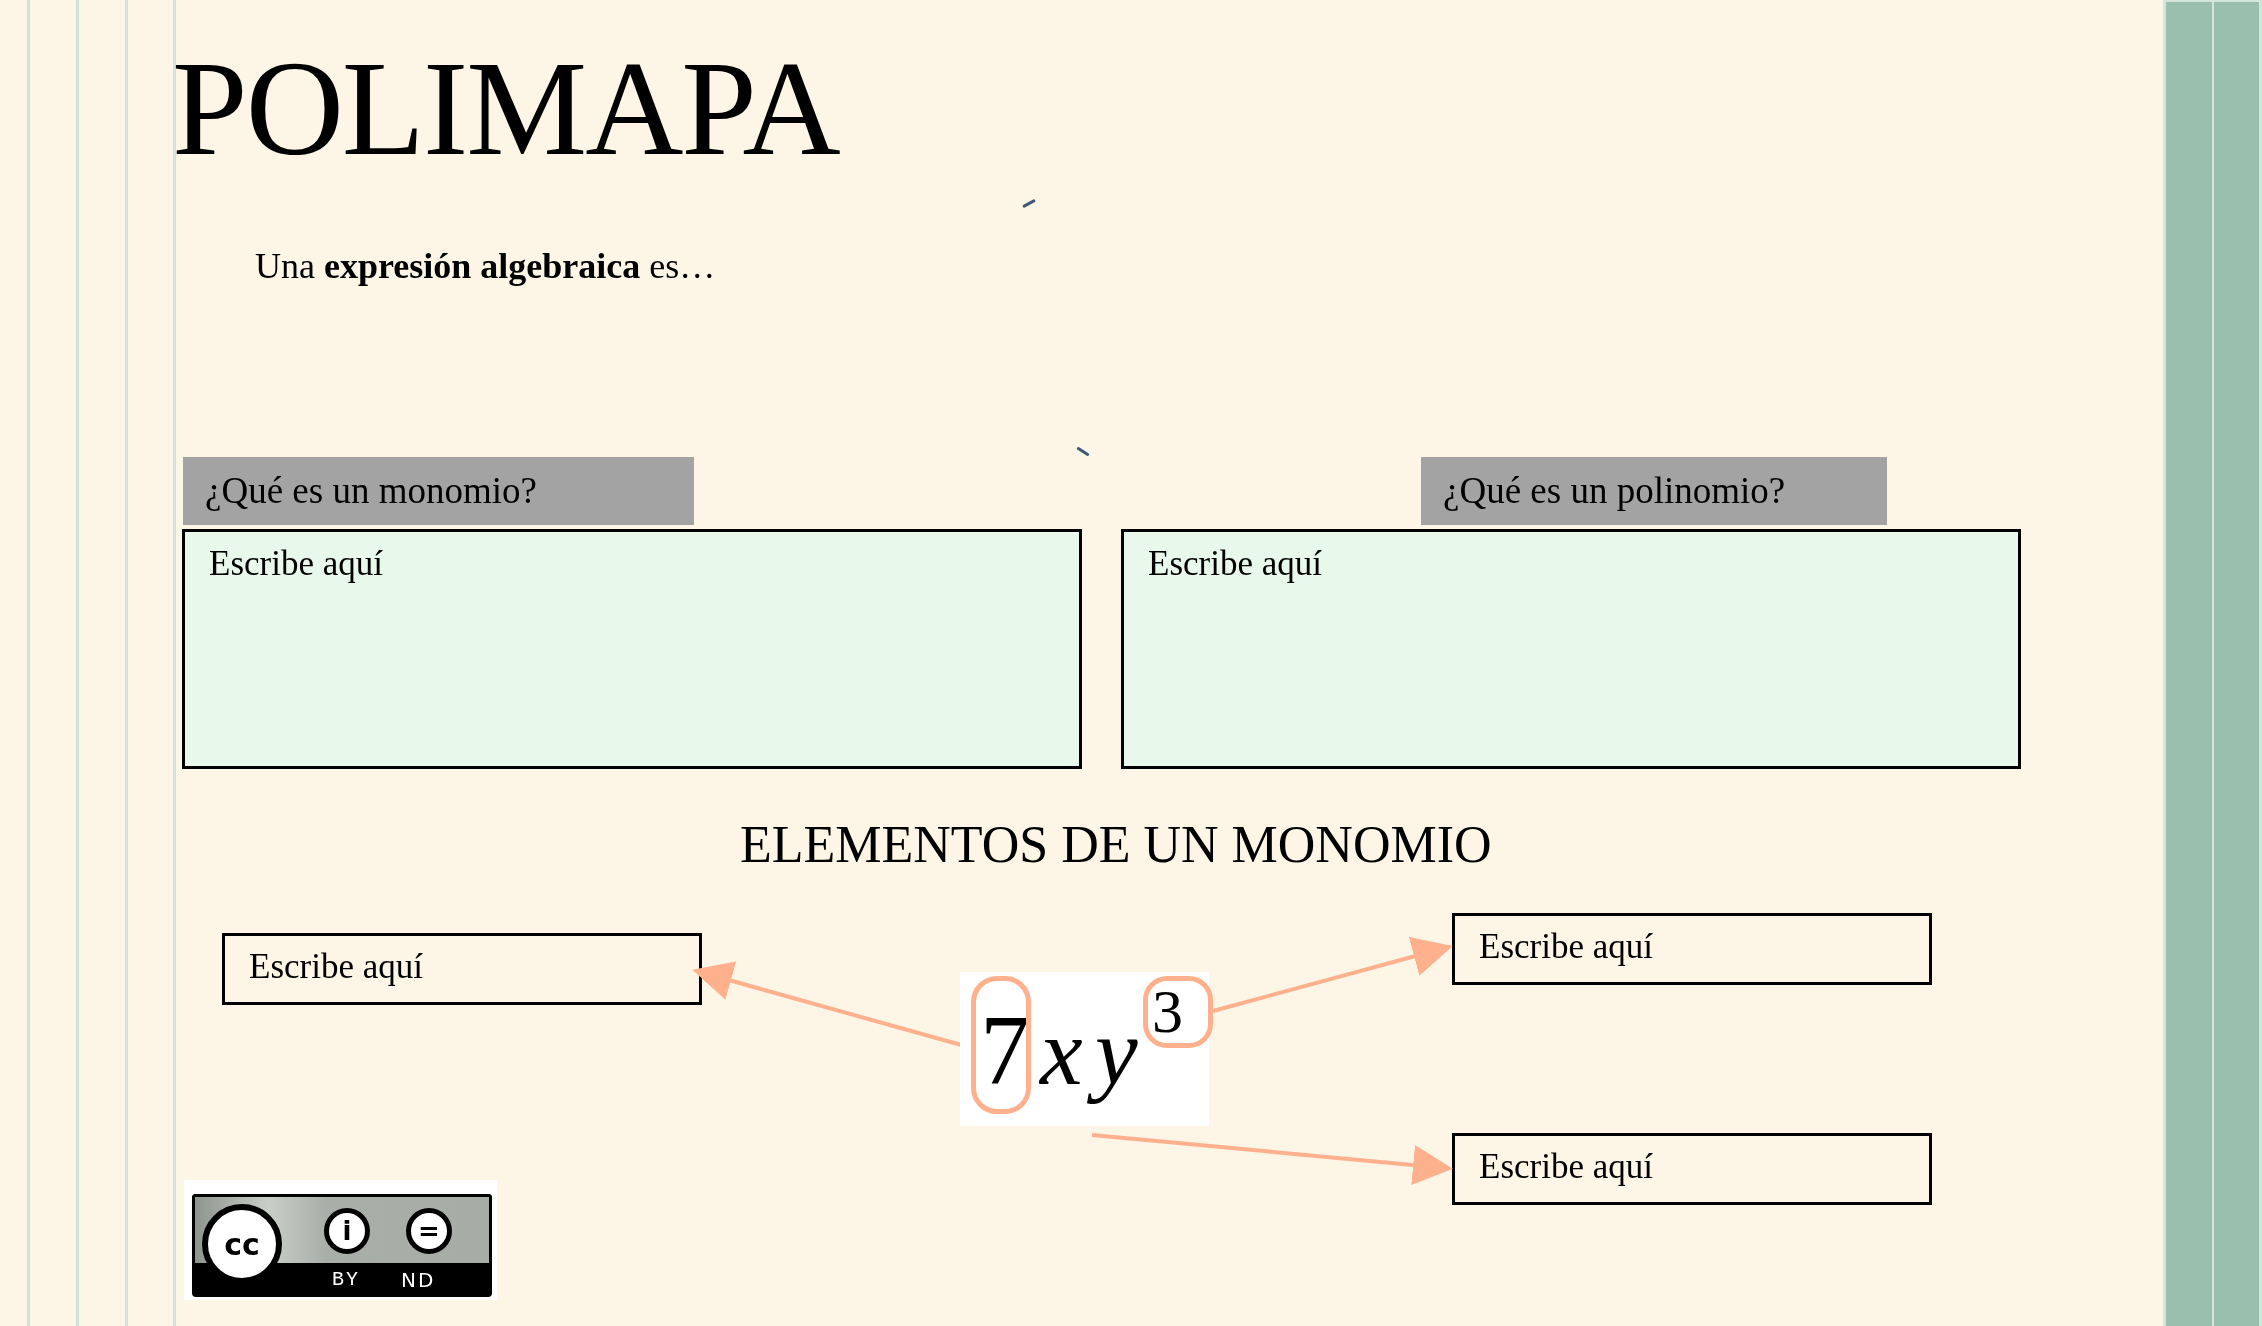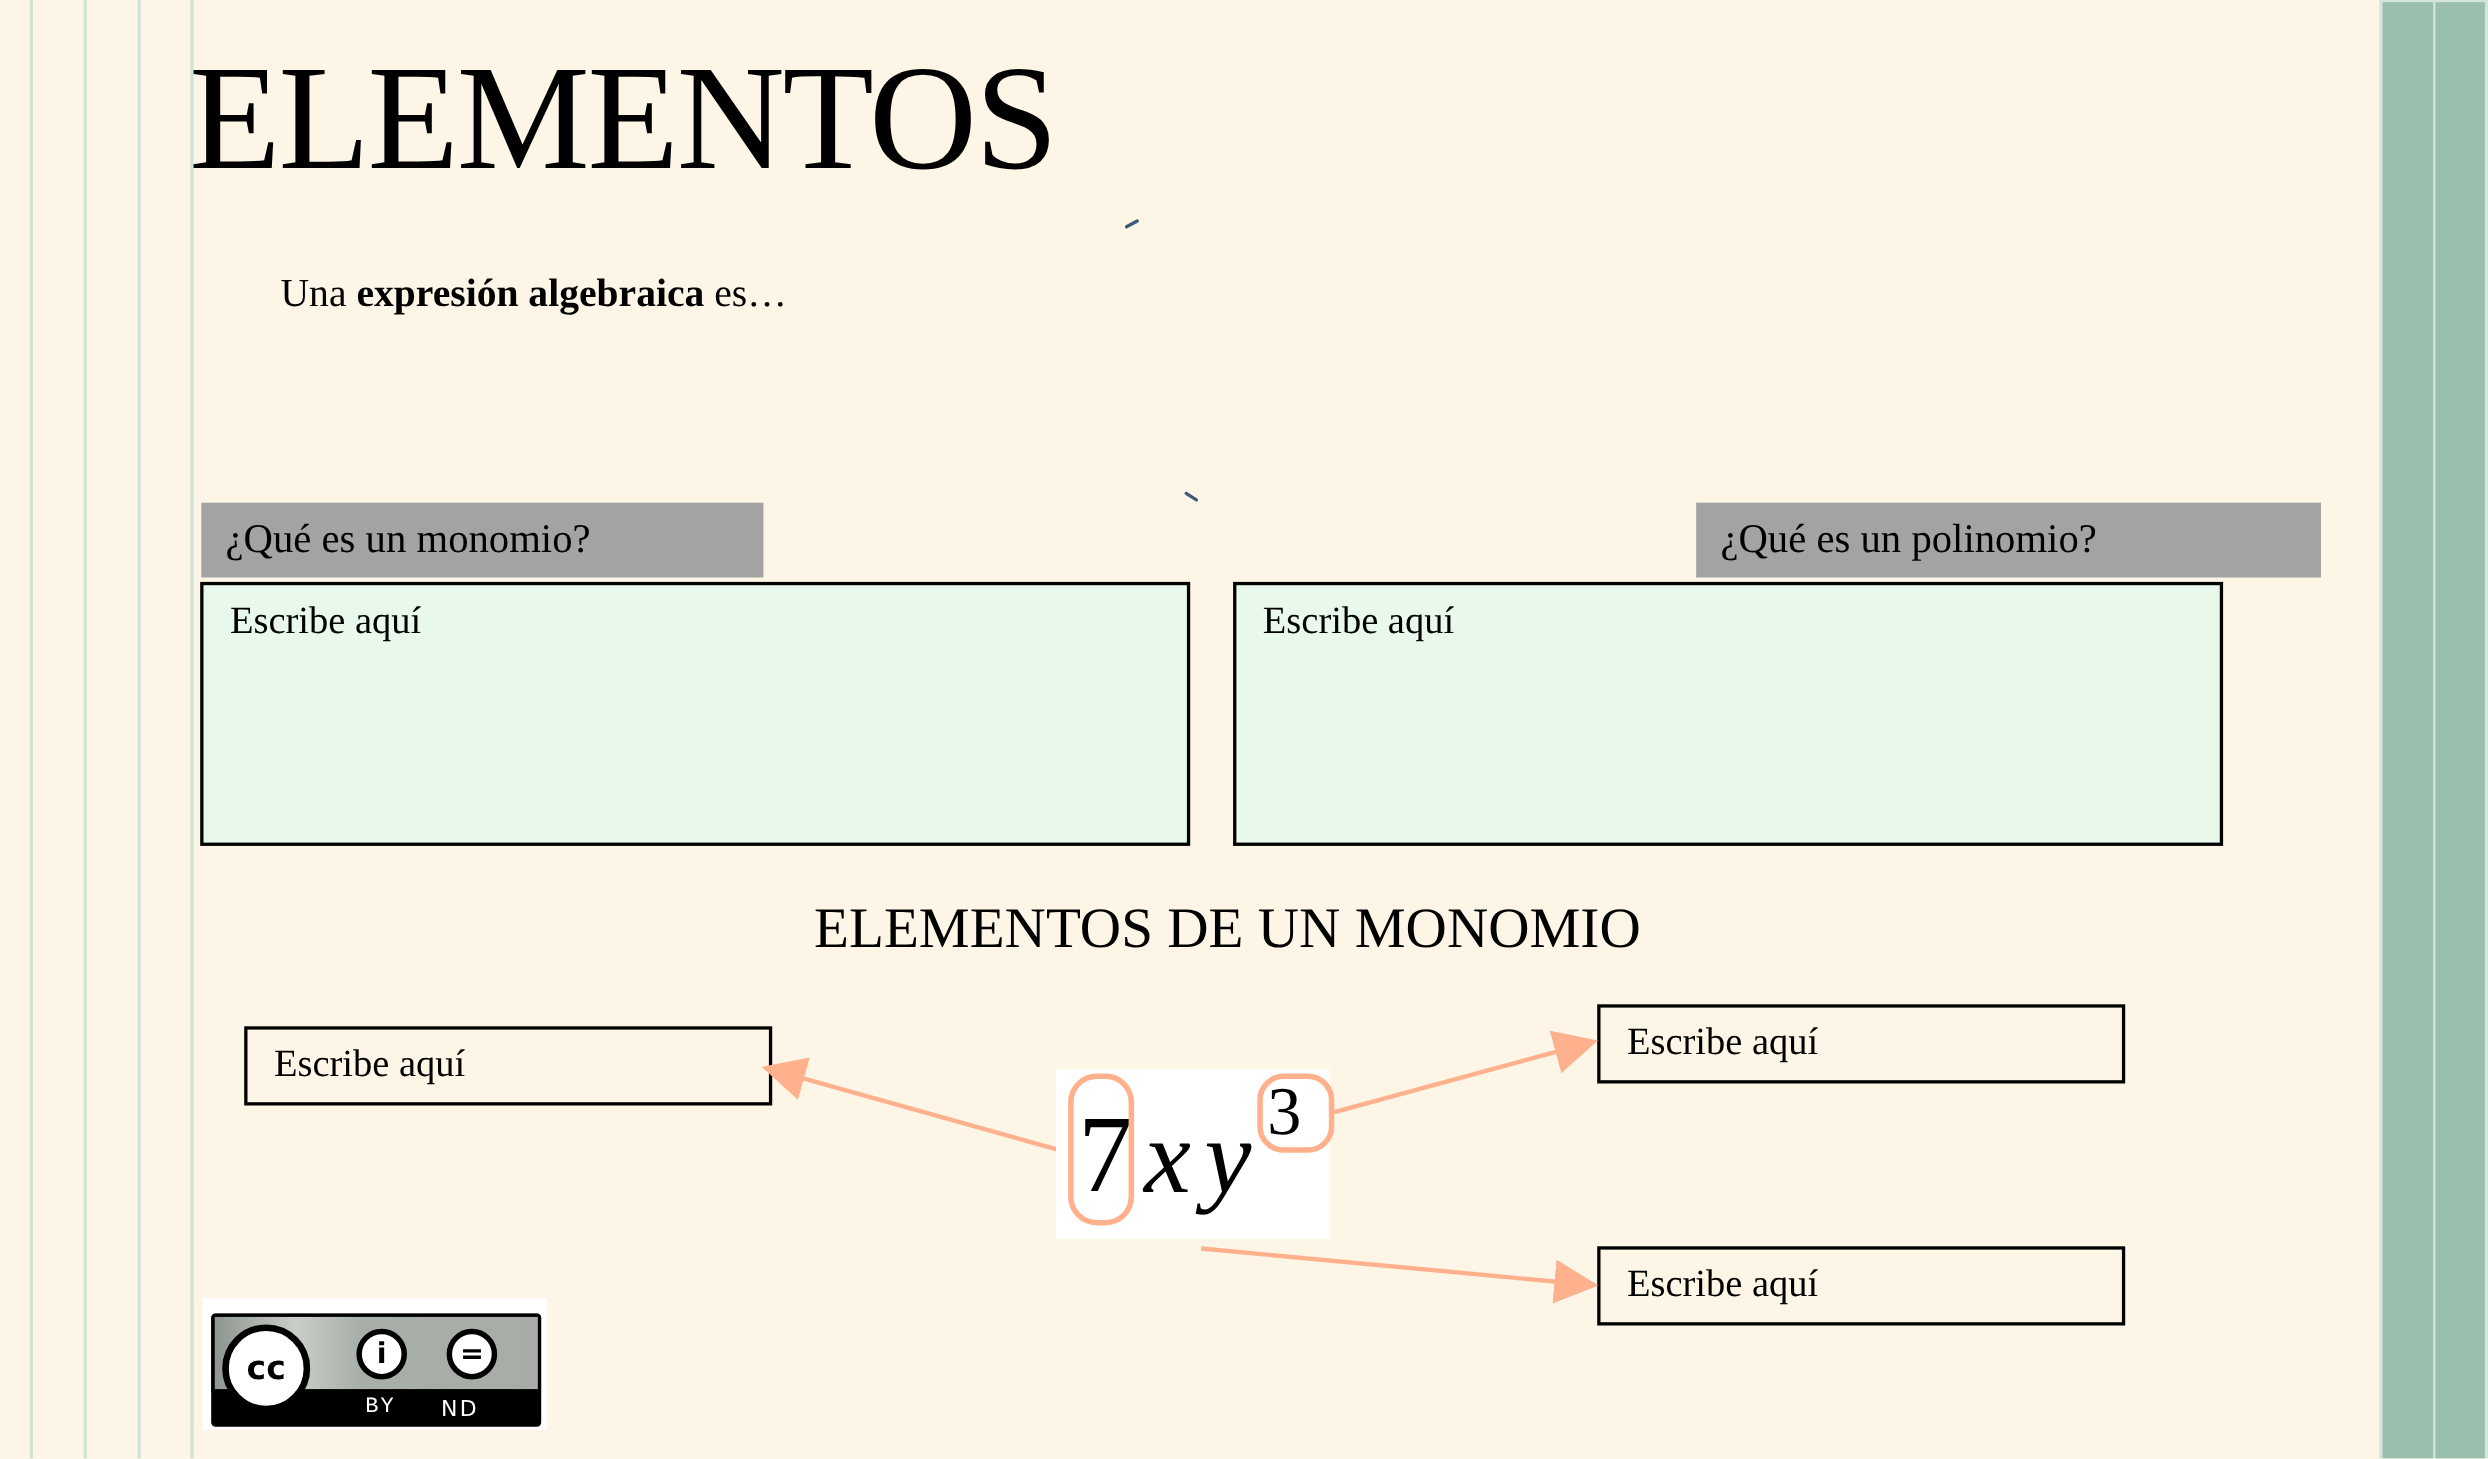--- a/index.html
+++ b/index.html
@@ -40,29 +40,29 @@
 <div class="vline" style="left:27px;"></div>
 <div class="vline" style="left:76px;"></div>
 <div class="vline" style="left:125px;"></div>
 <div class="vline" style="left:173px;"></div>
 
 <div class="stripe-area">
   <div class="stripe" style="left:3px; width:46px;"></div>
   <div class="stripe" style="left:51px; width:45px;"></div>
 </div>
 
-<div class="title">ELEMENTOS</div>
+<div class="title">POLIMAPA</div>
 
 <div class="subtitle"><span>Una </span><b>expresión algebraica</b><span> es…</span></div>
 
 <div class="dash" style="left:1022px; top:202px; transform:rotate(-28deg);"></div>
 <div class="dash" style="left:1076px; top:450px; transform:rotate(32deg);"></div>
 
 <div class="label" style="left:183px; top:457px; width:511px;">¿Qué es un monomio?</div>
-<div class="label" style="left:1542px; top:457px; width:568px;">¿Qué es un polinomio?</div>
+<div class="label" style="left:1421px; top:457px; width:466px;">¿Qué es un polinomio?</div>
 
 <div class="bigbox" style="left:182px; top:529px; width:900px; height:240px;">
   <span>Escribe aquí</span>
 </div>
 <div class="bigbox" style="left:1121px; top:529px; width:900px; height:240px;">
   <span>Escribe aquí</span>
 </div>
 
 <div class="section-title">ELEMENTOS DE UN MONOMIO</div>
 

